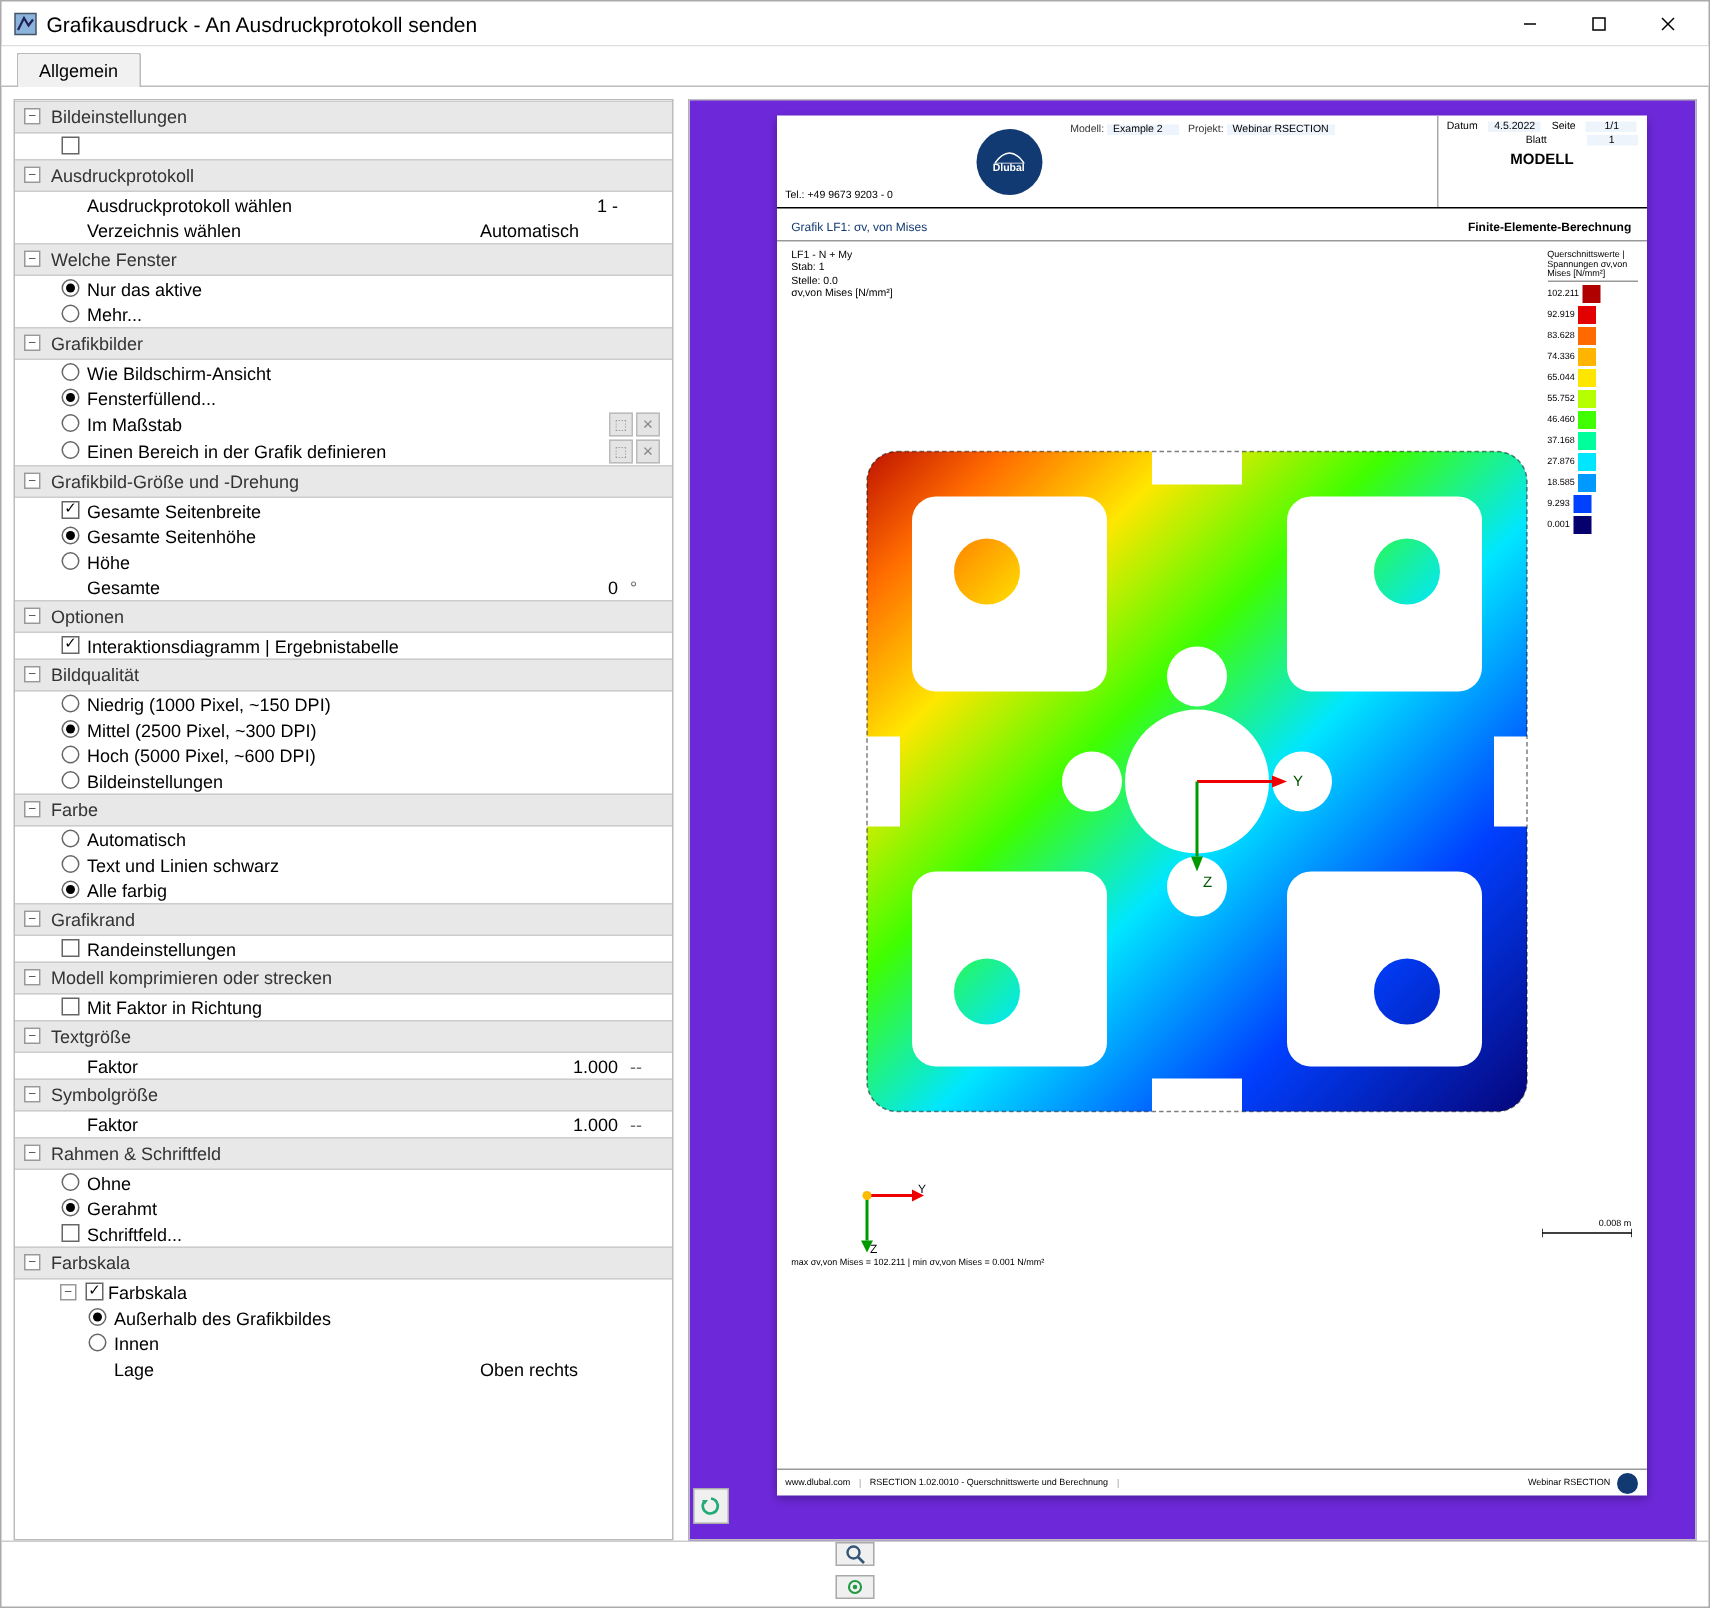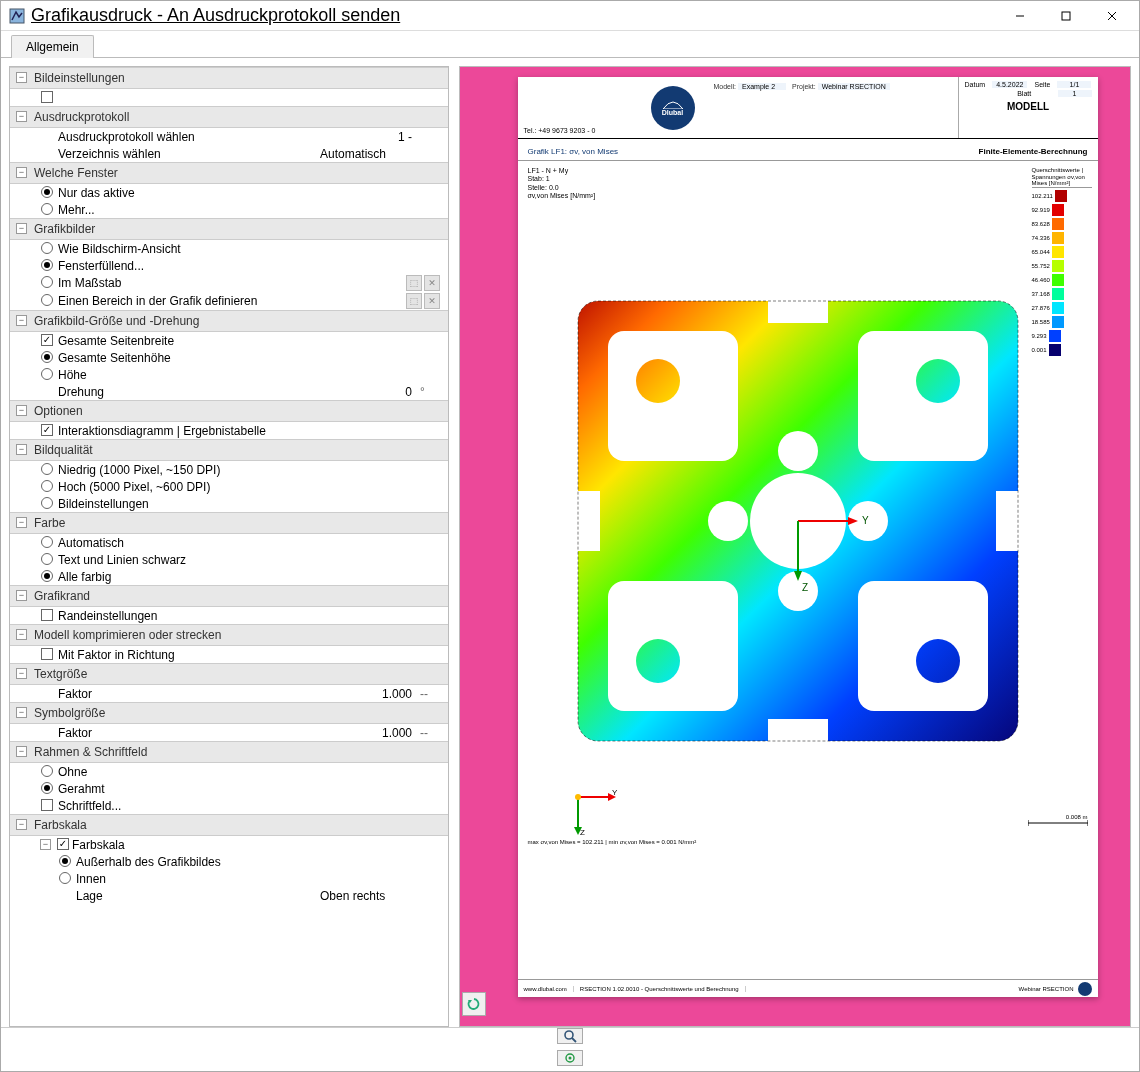--- a/index.html
+++ b/index.html
@@ -1,20 +1,20 @@
 <!DOCTYPE html>
 <html><head>
 <meta charset="utf-8">
 <style>
   * { box-sizing: border-box; font-family: "Segoe UI", Tahoma, sans-serif; }
   body { margin:0; padding:0; background:#fff; font-size:12px; color:#000; }
   .window { width:1140px; height:1072px; border:1px solid #aaa; display:flex; flex-direction:column; position:relative; }
   .titlebar { height:30px; display:flex; align-items:center; padding:0 4px 0 8px; border-bottom:1px solid #ddd; }
   .titlebar .icon { width:16px; height:16px; margin-right:6px; }
-  .titlebar .title { flex:1; font-size:18px;text-decoration:underline; }
+  .titlebar .title { flex:1; font-size:14px; }
   .winbtns { display:flex; }
   .winbtn { width:46px; height:30px; display:flex; align-items:center; justify-content:center; }
   .tabbar { height:26px; display:flex; align-items:flex-end; padding:4px 10px 0 10px; background:#fff;}
   .tab { background:#f1f1f1; border:1px solid #bbb; border-bottom:none; padding:4px 14px; font-size:12px; border-radius:2px 2px 0 0; position:relative; top:1px; }
   .content { flex:1; display:flex; padding:8px 8px 0 8px; gap:10px; min-height:0; border-top:1px solid #bbb;}
   .leftpane { width:440px; display:flex; min-height:0; border:1px solid #bbb;}
   .tree { flex:1; overflow-y:auto; overflow-x:hidden; background:#fff; position:relative; scrollbar-width:thin;}
   .grp-hdr { background:#e8e8e8; border-top:1px solid #ccc; border-bottom:1px solid #ccc; padding:3px 6px 3px 24px; font-size:12px; position:relative; color:#333;}
   .grp-hdr .toggle { position:absolute; left:6px; top:4px; width:11px; height:11px; border:1px solid #999; background:#fff; font-size:9px; line-height:9px; text-align:center; color:#555;}
   .row { display:flex; align-items:center; padding:1px 4px 1px 48px; position:relative; min-height:17px; }
@@ -23,21 +23,21 @@
   .row.sub .ind { left:48px; }
   .row .lbl { flex:1; font-size:12px; }
   .row .val { width:100px; font-size:12px; text-align:right; padding-right:8px;}
   .row .unit { width:24px; font-size:12px; color:#666;}
   .cb { width:12px; height:12px; border:1px solid #666; background:#fff; display:inline-flex; align-items:center; justify-content:center;}
   .cb.checked::after { content:"✓"; font-size:10px; line-height:10px; color:#000;}
   .rb { width:12px; height:12px; border:1px solid #666; border-radius:50%; background:#fff; display:inline-flex; align-items:center; justify-content:center;}
   .rb.checked::after { content:""; width:6px; height:6px; border-radius:50%; background:#000;}
   .minibtns { display:flex; gap:2px; margin-left:auto; margin-right:4px;}
   .minibtn { width:16px; height:16px; background:#e4e4e4; border:1px solid #bbb; display:flex; align-items:center; justify-content:center; font-size:9px; color:#888;}
-  .rightpane { flex:1; display:flex; min-height:0; border:1px solid #bbb; position:relative; background:#ec4899;padding-left:25px;}
+  .rightpane { flex:1; display:flex; min-height:0; border:1px solid #bbb; position:relative; background:#6d28d9;padding-left:25px;}
   .preview-scroll { flex:1; overflow:auto; display:flex; justify-content:center; padding:10px 10px 10px 10px; scrollbar-width:thin;}
   .page { width:580px; height:920px; background:#fff; box-shadow:0 2px 6px rgba(0,0,0,0.3); position:relative; font-size:8px;}
   .page .hdr { height:62px; border-bottom:1px solid #000; display:flex; align-items:stretch;}
   .page .tel { flex:0 0 120px; display:flex; align-items:flex-end; padding:4px 6px; font-size:7px;}
   .logo-wrap { flex:0 0 70px; display:flex; align-items:center; justify-content:center;}
   .logo { width:44px; height:44px; border-radius:50%; background:#123a72; color:#fff; display:flex; flex-direction:column; align-items:center; justify-content:center; font-size:7px; font-weight:bold;}
   .hdr-mid { flex:1; padding:6px; display:flex; gap:6px;}
   .hdr-cell { font-size:7px;}
   .hdr-cell .k{color:#333;}
   .hdr-cell .v{background:#eef4fb; padding:0 4px; display:inline-block; min-width:48px;}
@@ -190,39 +190,45 @@
             </span>
             <span class="lbl">Gesamte Seitenhöhe</span>
           </div>
         <div class="row">
             <span class="ind">
               <span class="rb"></span>
             </span>
             <span class="lbl">Höhe</span>
           </div>
         <div class="row">
-            <span class="lbl">Drehung</span>
+            <span class="lbl">Gesamte</span>
             <span class="val">0</span>
             <span class="unit">°</span>
           </div>
 
         <div class="grp-hdr"><span class="toggle">−</span><span>Optionen</span></div>
         <div class="row">
             <span class="ind">
               <span class="cb checked"></span>
             </span>
             <span class="lbl">Interaktionsdiagramm | Ergebnistabelle</span>
           </div>
 
         <div class="grp-hdr"><span class="toggle">−</span><span>Bildqualität</span></div>
         <div class="row">
             <span class="ind">
               <span class="rb"></span>
             </span>
             <span class="lbl">Niedrig (1000 Pixel, ~150 DPI)</span>
+          </div>
+        <div class="row">
+            <span class="ind">
+              <span class="rb checked"></span>
+            </span>
+            <span class="lbl">Mittel (2500 Pixel, ~300 DPI)</span>
           </div>
         <div class="row">
             <span class="ind">
               <span class="rb"></span>
             </span>
             <span class="lbl">Hoch (5000 Pixel, ~600 DPI)</span>
           </div>
         <div class="row">
             <span class="ind">
               <span class="rb"></span>

